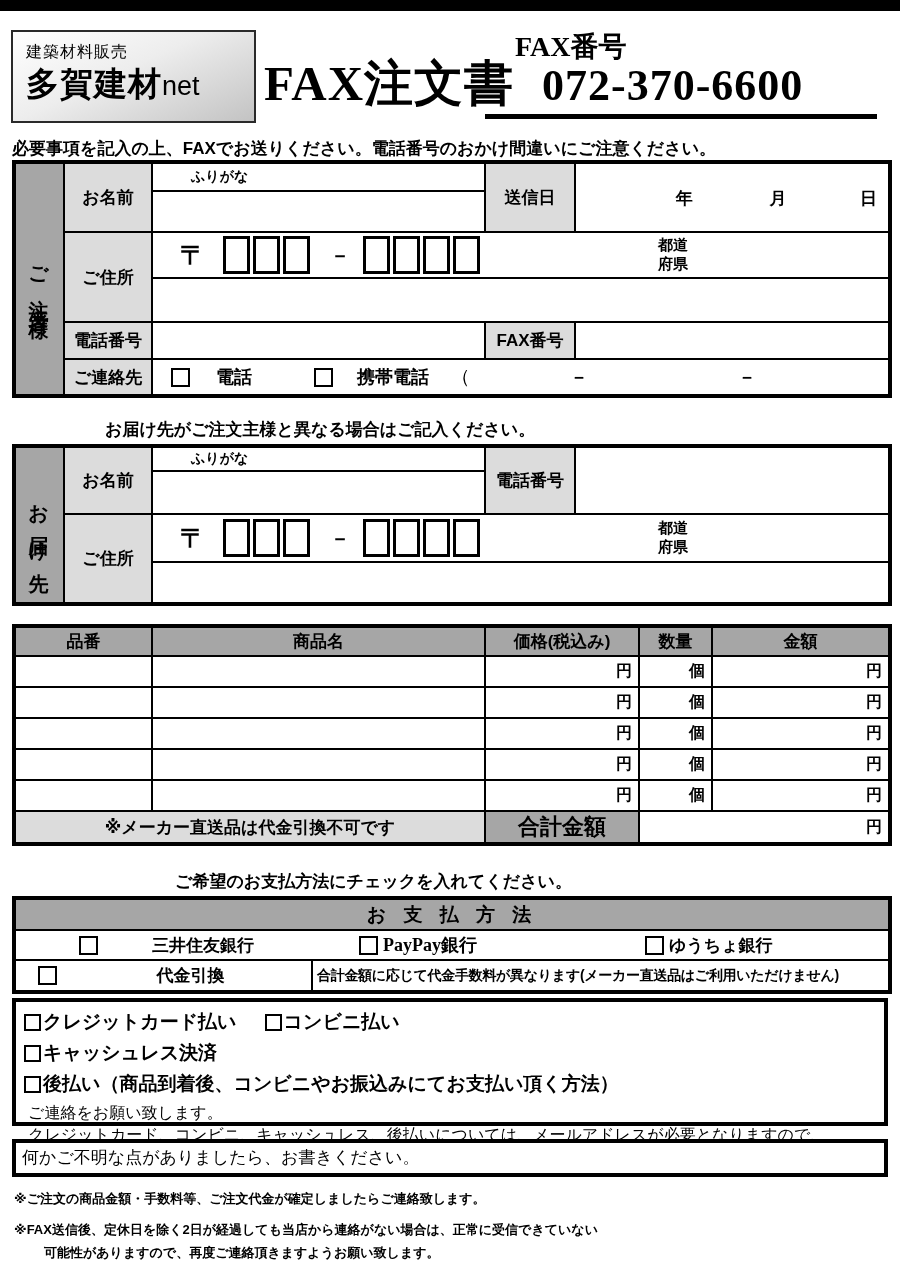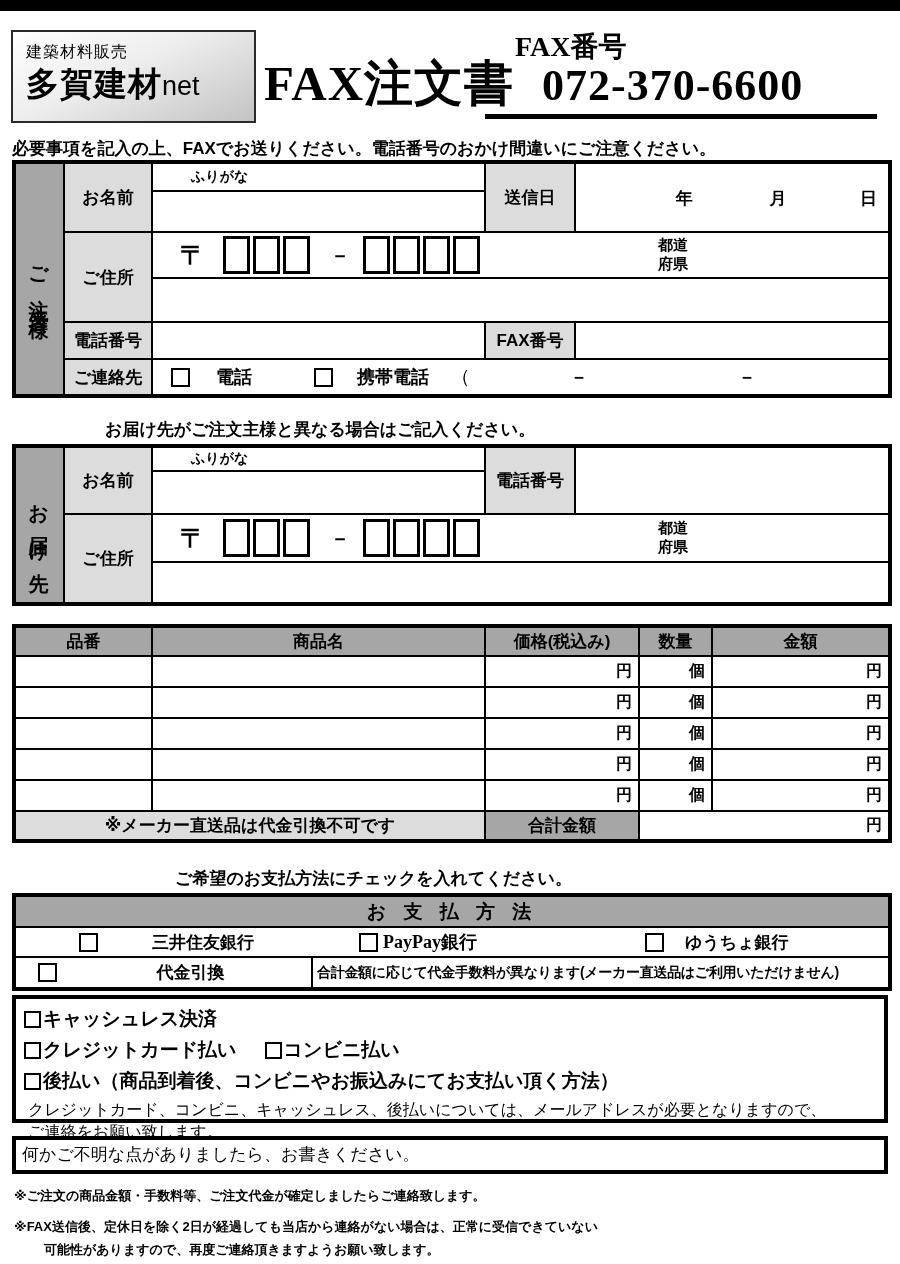--- a/index.html
+++ b/index.html
@@ -73,32 +73,32 @@
   .contact-cell-inner .d2{margin-left:150px;}
 
   .note-line{font-size:17px;font-weight:bold;}
   .delivery-note{margin:20px 0 3px 105px;}
   .payment-note{margin:24px 0 3px 175px;}
 
   
   .phead{background:#a6a6a6 !important;font-weight:bold;font-size:17px;text-align:center;}
   td.unit{text-align:right;font-weight:bold;font-size:16px;padding-right:6px !important;}
   .fnote{background:#dcdcdc !important;text-align:center;font-weight:bold;font-size:17px;}
-  .total-label{background:#a6a6a6 !important;text-align:center;font-weight:bold;font-size:17px;}
+  .total-label{background:#a6a6a6 !important;text-align:center;font-weight:bold;font-size:22px;}
   .products{margin-top:18px;}
 
   
   .pay-header{background:#a6a6a6 !important;text-align:center;font-weight:bold;font-size:19px;letter-spacing:6px;}
   .bank-cell-inner{display:flex;align-items:center;font-weight:bold;font-size:17px;padding-left:41px;}
   .bank-cell-inner .cb.b1{margin-left:22px;}
   .bank-cell-inner .blbl1{margin-left:54px;}
   .bank-cell-inner .cb.b2{margin-left:105px;}
   .bank-cell-inner .blbl2{margin-left:5px;font-family:"Liberation Serif","DejaVu Serif",serif;font-size:18px;}
   .bank-cell-inner .cb.b3{margin-left:168px;}
-  .bank-cell-inner .blbl3{margin-left:21px;}
+  .bank-cell-inner .blbl3{margin-left:5px;}
   .cod-cell-inner{display:flex;align-items:center;font-weight:bold;font-size:17px;gap:37px;}
   .cod-cell-inner .cb{margin-left:22px;}
   .cod-cell-inner .cod-lbl{flex:1;text-align:center;padding-right:24px;}
   td.cod-note-cell{font-weight:bold;font-size:14px;padding:0 2px 0 4px !important;letter-spacing:-0.3px;}
 
   
   .payment-extra{
     margin:4px 12px 0 12px;border:4px solid #000;box-sizing:border-box;
     padding:7px 8px 8px 8px;height:128px;
   }
@@ -340,37 +340,37 @@
       </div>
     </td>
     <td class="cod-note-cell">合計金額に応じて代金手数料が異なります(メーカー直送品はご利用いただけません)</td>
   </tr>
 </tbody>
   </table>
 
 <div class="payment-extra">
   <div class="opt-line">
     <span class="cb"></span>
-    <span>キャッシュレス決済</span>
-  </div>
-  <div class="opt-line">
-    <span class="cb"></span>
     <span>クレジットカード払い</span>
     <span class="opt2">
       <span class="cb"></span>
       <span>コンビニ払い</span>
     </span>
   </div>
   <div class="opt-line">
     <span class="cb"></span>
+    <span>キャッシュレス決済</span>
+  </div>
+  <div class="opt-line">
+    <span class="cb"></span>
     <span>後払い（商品到着後、コンビニやお振込みにてお支払い頂く方法）</span>
   </div>
   <div class="email-note">
+    <div>ご連絡をお願い致します。</div>
     <div>クレジットカード、コンビニ、キャッシュレス、後払いについては、メールアドレスが必要となりますので、</div>
-    <div>ご連絡をお願い致します。</div>
   </div>
 </div>
 
 <div class="inquiry-box">
   <span>何かご不明な点がありましたら、お書きください。</span>
 </div>
 
 <p class="footer-note">※ご注文の商品金額・手数料等、ご注文代金が確定しましたらご連絡致します。</p>
 <p class="footer-note">※FAX送信後、定休日を除く2日が経過しても当店から連絡がない場合は、正常に受信できていない</p>
 <p class="footer-note indent">可能性がありますので、再度ご連絡頂きますようお願い致します。</p>

